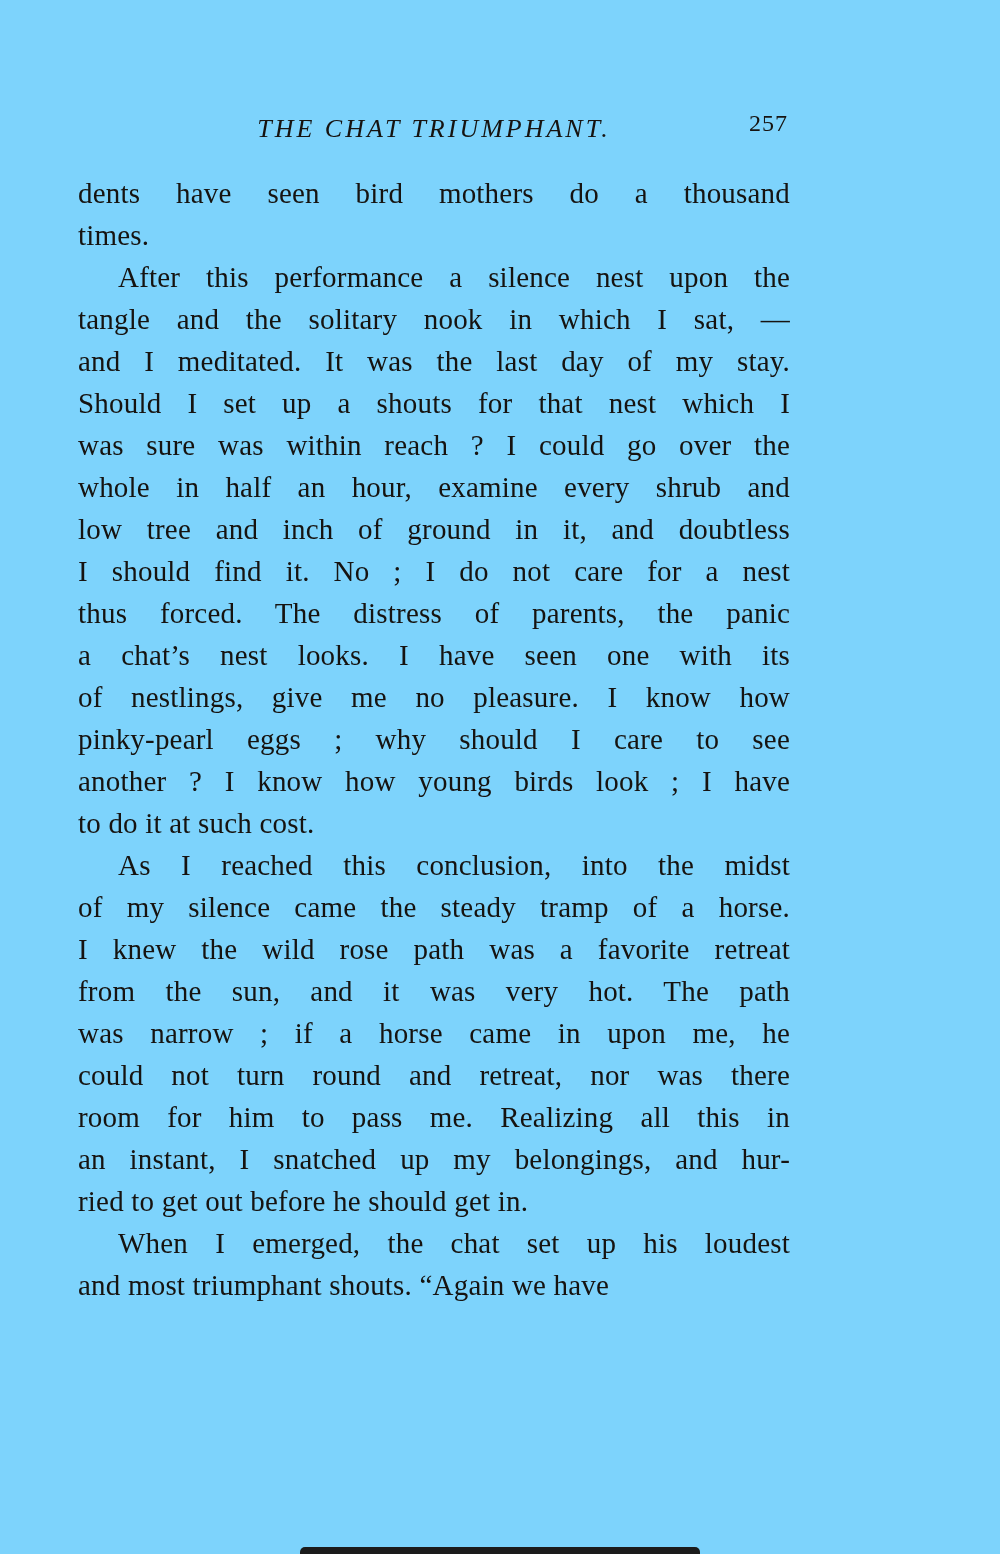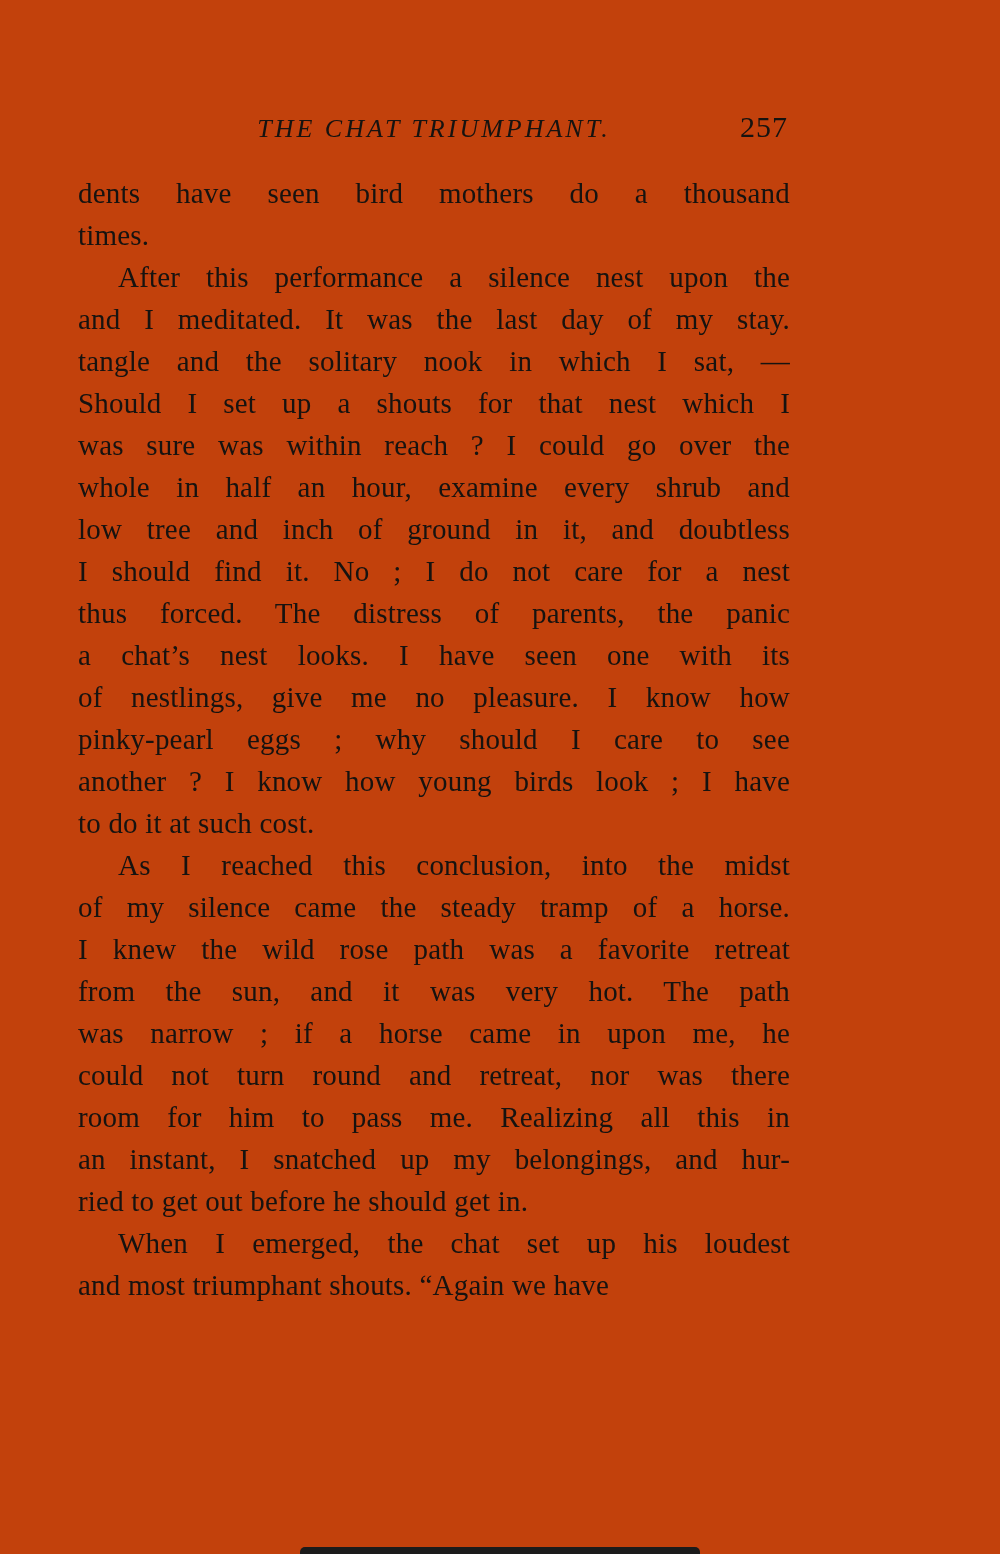--- a/index.html
+++ b/index.html
@@ -4,21 +4,21 @@
 <style>
   html, body {
     margin: 0;
     padding: 0;
     background: #ffffff;
   }
   .page {
     position: relative;
     width: 1000px;
     height: 1554px;
-    background: #c2410c;
+    background: #7dd3fc;
     overflow: hidden;
     font-family: "Liberation Serif", "DejaVu Serif", serif;
     color: #161310;
   }
   .content {
     position: absolute;
     left: 78px;
     top: 110px;
     width: 712px;
   }
@@ -34,21 +34,21 @@
     top: 4px;
     font-style: italic;
     font-size: 26px;
     letter-spacing: 3px;
     white-space: nowrap;
   }
   .page-number {
     position: absolute;
     right: 2px;
     top: 0;
-    font-size: 30px;
+    font-size: 24px;
     letter-spacing: 1px;
   }
   .page-body {
     font-size: 29px;
     line-height: 42px;
     letter-spacing: 0.2px;
   }
   .paragraph {
     margin: 0;
   }
@@ -82,22 +82,22 @@
       <span class="header-title">THE CHAT TRIUMPHANT.</span>
       <span class="page-number">257</span>
     </div>
     <div class="page-body">
         <div class="paragraph">
           <div class="line first">dents have seen bird mothers do a thousand</div>
           <div class="line last">times.</div>
         </div>
         <div class="paragraph indented">
           <div class="line first">After this performance a silence nest upon the</div>
+          <div class="line">tangle and the solitary nook in which I sat, —</div>
           <div class="line">and I meditated. It was the last day of my stay.</div>
-          <div class="line">tangle and the solitary nook in which I sat, —</div>
           <div class="line">Should I set up a shouts for that nest which I</div>
           <div class="line">was sure was within reach ? I could go over the</div>
           <div class="line">whole in half an hour, examine every shrub and</div>
           <div class="line">low tree and inch of ground in it, and doubtless</div>
           <div class="line">I should find it. No ; I do not care for a nest</div>
           <div class="line">thus forced. The distress of parents, the panic</div>
           <div class="line">a chat’s nest looks. I have seen one with its</div>
           <div class="line">of nestlings, give me no pleasure. I know how</div>
           <div class="line">pinky-pearl eggs ; why should I care to see</div>
           <div class="line">another ? I know how young birds look ; I have</div>

